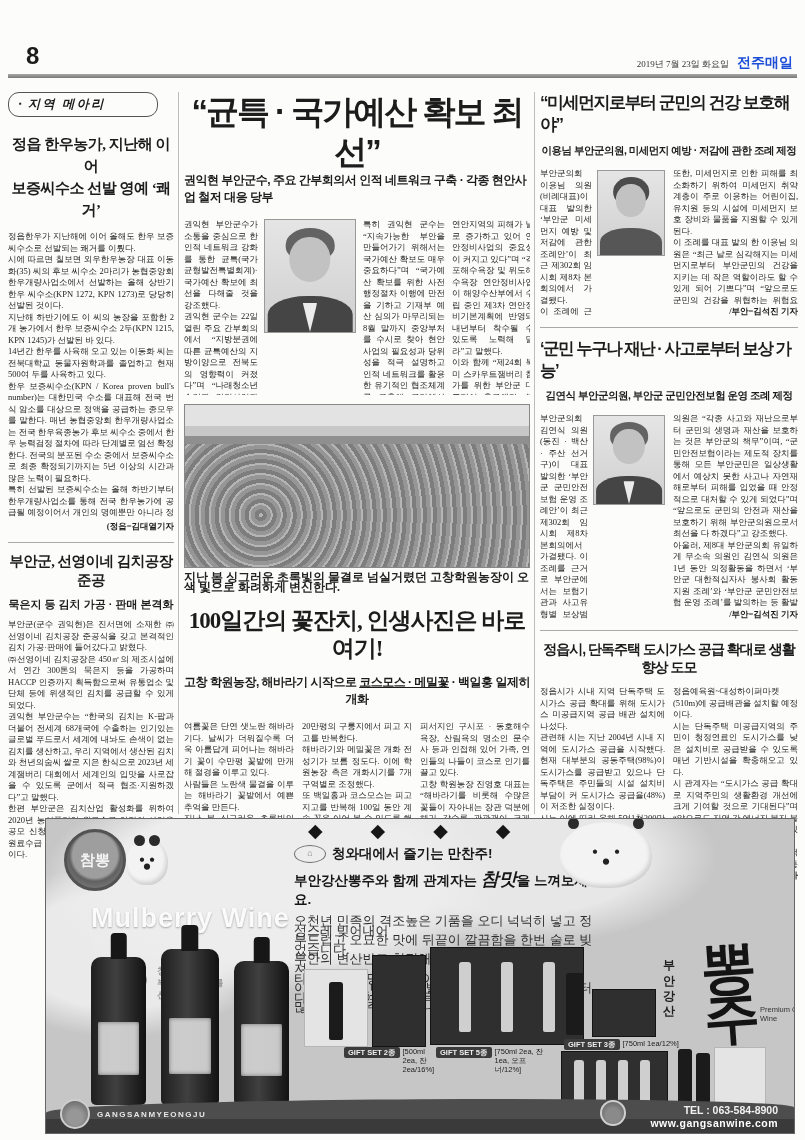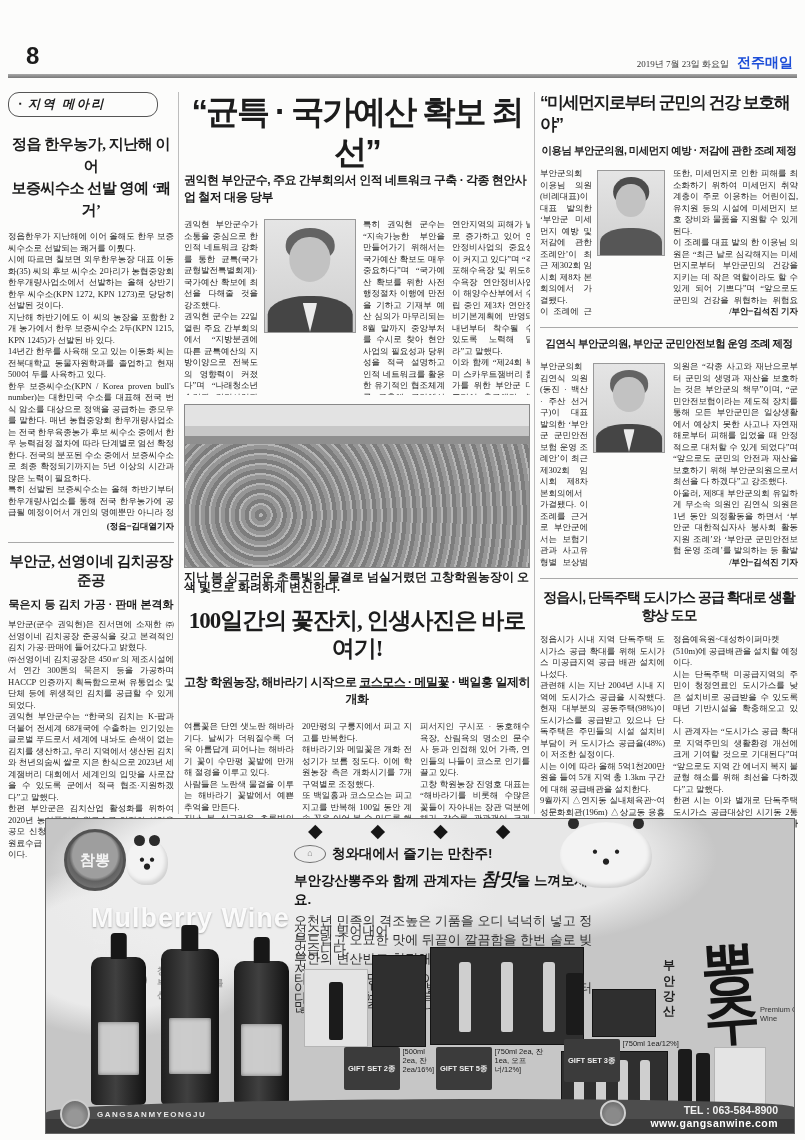--- a/index.html
+++ b/index.html
@@ -117,21 +117,21 @@
              color:#6f6f6f;font-size:9px;text-align:center;line-height:15px;flex:none;}
   .adh2{font:bold 13.5px "Liberation Sans",sans-serif;color:#161616;margin-top:4px;}
   .adh2 .em{font:bold italic 18px "Liberation Serif",serif;}
   .adbody{margin-top:7px;font-size:13px;line-height:9.6px;color:#2d2d2d;white-space:pre-line;}
   .gb{position:absolute;background:#2f2f2f;border:1px solid #141414;}
   .gb.light{background:#e4e4e4;border-color:#b5b5b5;}
   .sb{position:absolute;background:#1b1b1b;border-radius:3px 3px 2px 2px;}
   .sb.light{background:#cfcfcf;}
   .gset{position:absolute;font-size:7.5px;line-height:9px;color:#1d1d1d;display:flex;gap:3px;align-items:flex-start;}
   .gbadge{background:#3b3b3b;color:#eee;font:bold 7.5px/11px "Liberation Sans",sans-serif;
-          padding:16px 4px;border-radius:2px;white-space:nowrap;flex:none;}
+          padding:0 4px;border-radius:2px;white-space:nowrap;flex:none;}
   .gdesc{white-space:pre-line;}
   .cal{position:absolute;left:616px;top:124px;width:152px;}
   .cal-small{position:absolute;left:-2px;top:8px;writing-mode:vertical-rl;
              font:bold 12px "Liberation Serif",serif;color:#202020;letter-spacing:3px;}
   .cal-big{margin-left:26px;font:900 56px/50px "Liberation Serif",serif;color:#141414;
            white-space:pre-line;transform:rotate(-4deg);text-align:center;width:84px;}
   .premium{position:absolute;right:0;top:62px;width:54px;font-size:7.5px;line-height:9px;color:#333;}
   .tel{position:absolute;right:16px;bottom:3px;text-align:right;color:#f1f1f1;
        font:bold 10.5px/13px "Liberation Sans",sans-serif;}
   .tel .web{color:#ffffff;letter-spacing:.5px;}
@@ -231,20 +231,21 @@
         <div class="small" style="height:150px">부안군의회 이용님 의원(비례대표)이 대표 발의한 ‘부안군 미세먼지 예방 및 저감에 관한 조례안’이 최근 제302회 임시회 제8차 본회의에서 가결됐다.
 이 조례에 근거하여 부안군은 미세먼지로 인한 대기오염을 줄이고 주민의 건강을 보호하기 위한 미세먼지 저감대책을 수립 · 시행할 수 있다.</div>
       </div>
       <div class="rc">
         <div class="small" style="height:136px">또한, 미세먼지로 인한 피해를 최소화하기 위하여 미세먼지 취약계층이 주로 이용하는 어린이집, 유치원 등의 시설에 미세먼지 보호 장비와 물품을 지원할 수 있게 된다.
 이 조례를 대표 발의 한 이용님 의원은 “최근 날로 심각해지는 미세먼지로부터 부안군민의 건강을 지키는 데 작은 역할이라도 할 수 있게 되어 기쁘다”며 “앞으로도 군민의 건강을 위협하는 위험요인들을 제도적으로 개선할 수 있도록 최선을 다하겠다”고 의지를 밝혔다.</div>
         <div class="byline">/부안=김석진 기자</div>
       </div>
     </div>
     <hr class="hr">
+    <div class="rh1" style="font-size:16.5px">‘군민 누구나 재난 · 사고로부터 보상 가능’</div>
     <div class="rsub">김연식 부안군의원, 부안군 군민안전보험 운영 조례 제정</div>
     <div class="rrow r2row">
       <div class="rc">
         <div class="portrait pt-r2">
           <div class="p-hair"></div>
           <div class="p-face"></div>
           <div class="p-body"></div>
           <div class="p-shirt"></div>
         </div>
         <div class="small" style="height:208px">부안군의회 김연식 의원(동진 · 백산 · 주산 선거구)이 대표 발의한 ‘부안군 군민안전보험 운영 조례안’이 최근 제302회 임시회 제8차 본회의에서 가결됐다. 이 조례를 근거로 부안군에서는 보험기관과 사고유형별 보상범위와 보상한도액을 정하여 군민안전보험을 가입하게 될 예정이며, 모든 부안군민은 별도 조건이나 가입절차 없이 자동으로 보험에 가입되어 누구나 안전보험 혜택을 받을 수 있게 된다.

